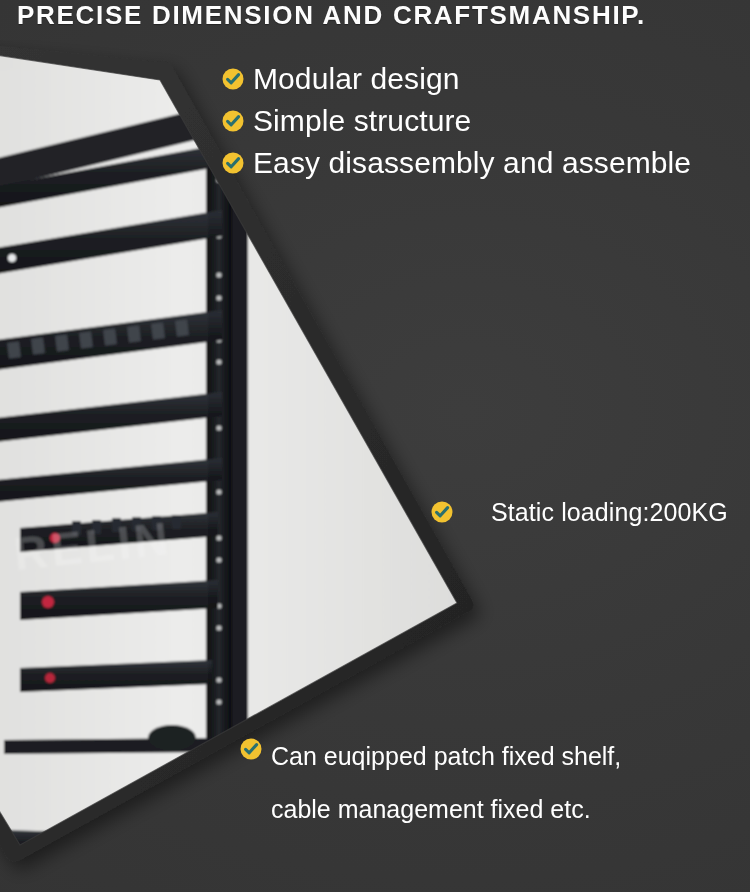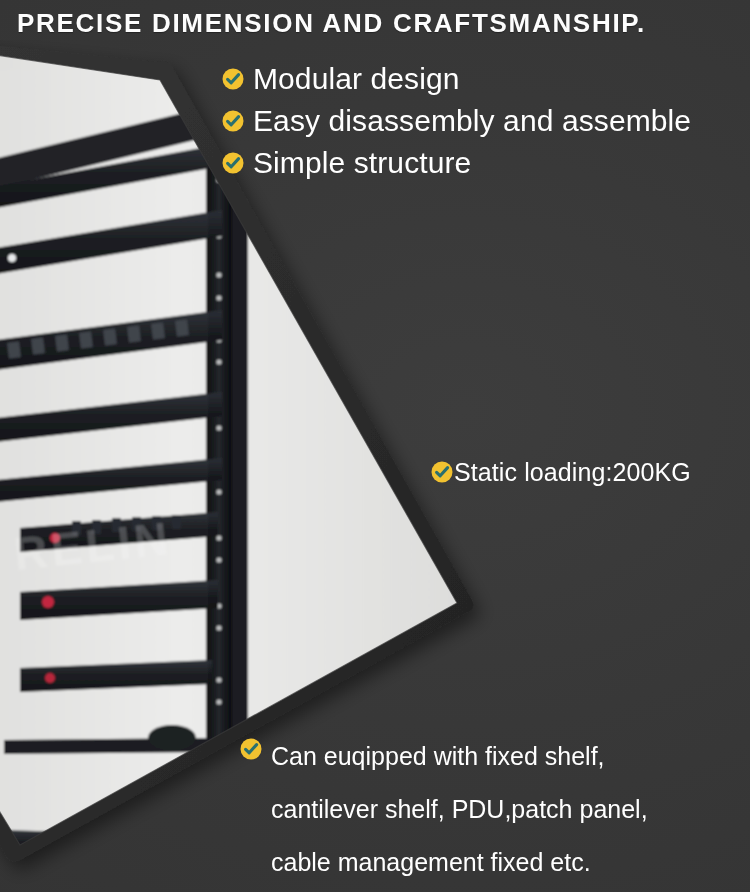--- a/index.html
+++ b/index.html
@@ -20,21 +20,20 @@
     -webkit-font-smoothing: antialiased;
   }
 
   
   .title-bar {
     position: absolute;
     left: 0; top: 0;
     width: 750px;
     height: 46px;
     display: flex;
-    align-items: center;
     z-index: 40;
   }
   .title-text {
     color: #fdfdfd;
     font-family: "Liberation Sans", sans-serif;
     font-weight: bold;
     font-size: 26px;
     letter-spacing: 1.7px;
     white-space: nowrap;
     padding-left: 17px;
@@ -77,24 +76,25 @@
     font-size: 30px;
     line-height: 34px;
     white-space: nowrap;
     letter-spacing: 0.1px;
   }
 
   
   .static-load {
     position: absolute;
     left: 431px;
-    top: 456px;
+    top: 496px;
     z-index: 30;
     display: flex;
     align-items: flex-start;
+    gap: 37px;
   }
   .static-load .check-icon {
     margin-top: 5px;
     margin-right: 1px;
   }
   .static-load .feature-label {
     font-size: 25px;
     line-height: 32px;
   }
 
@@ -288,31 +288,31 @@
       <span class="feature-label">Modular design</span>
     </div>
 
     <div class="feature-row">
       <span class="check-icon">
         <svg width="22" height="22" viewBox="0 0 22 22">
           <circle cx="11" cy="11" r="10.5" fill="#f2c230"></circle>
           <path d="M5.6 11.3 L9.2 14.8 L16.6 6.6" fill="none" stroke="#2a6f6f" stroke-width="3.1" stroke-linecap="round" stroke-linejoin="round"></path>
         </svg>
       </span>
-      <span class="feature-label">Easy disassembly and assemble</span>
+      <span class="feature-label">Simple structure</span>
     </div>
 
     <div class="feature-row">
       <span class="check-icon">
         <svg width="22" height="22" viewBox="0 0 22 22">
           <circle cx="11" cy="11" r="10.5" fill="#f2c230"></circle>
           <path d="M5.6 11.3 L9.2 14.8 L16.6 6.6" fill="none" stroke="#2a6f6f" stroke-width="3.1" stroke-linecap="round" stroke-linejoin="round"></path>
         </svg>
       </span>
-      <span class="feature-label">Simple structure</span>
+      <span class="feature-label">Easy disassembly and assemble</span>
     </div>
 
 
   </div>
 
   <div class="static-load">
     <span class="check-icon">
       <svg width="22" height="22" viewBox="0 0 22 22">
         <circle cx="11" cy="11" r="10.5" fill="#f2c230"></circle>
         <path d="M5.6 11.3 L9.2 14.8 L16.6 6.6" fill="none" stroke="#2a6f6f" stroke-width="3.1" stroke-linecap="round" stroke-linejoin="round"></path>
@@ -322,19 +322,18 @@
   </div>
 
   <div class="bottom-block">
     <span class="check-icon">
       <svg width="22" height="22" viewBox="0 0 22 22">
         <circle cx="11" cy="11" r="10.5" fill="#f2c230"></circle>
         <path d="M5.6 11.3 L9.2 14.8 L16.6 6.6" fill="none" stroke="#2a6f6f" stroke-width="3.1" stroke-linecap="round" stroke-linejoin="round"></path>
       </svg>
     </span>
     <span class="bottom-lines">
-      <span class="bottom-line">Can euqipped with fixed shelf,</span>
-      <span class="bottom-line">cantilever shelf, PDU,patch panel,</span>
+      <span class="bottom-line">Can euqipped patch fixed shelf,</span>
       <span class="bottom-line">cable management fixed etc.</span>
     </span>
   </div>
 
 </div>
 
 </body></html>

